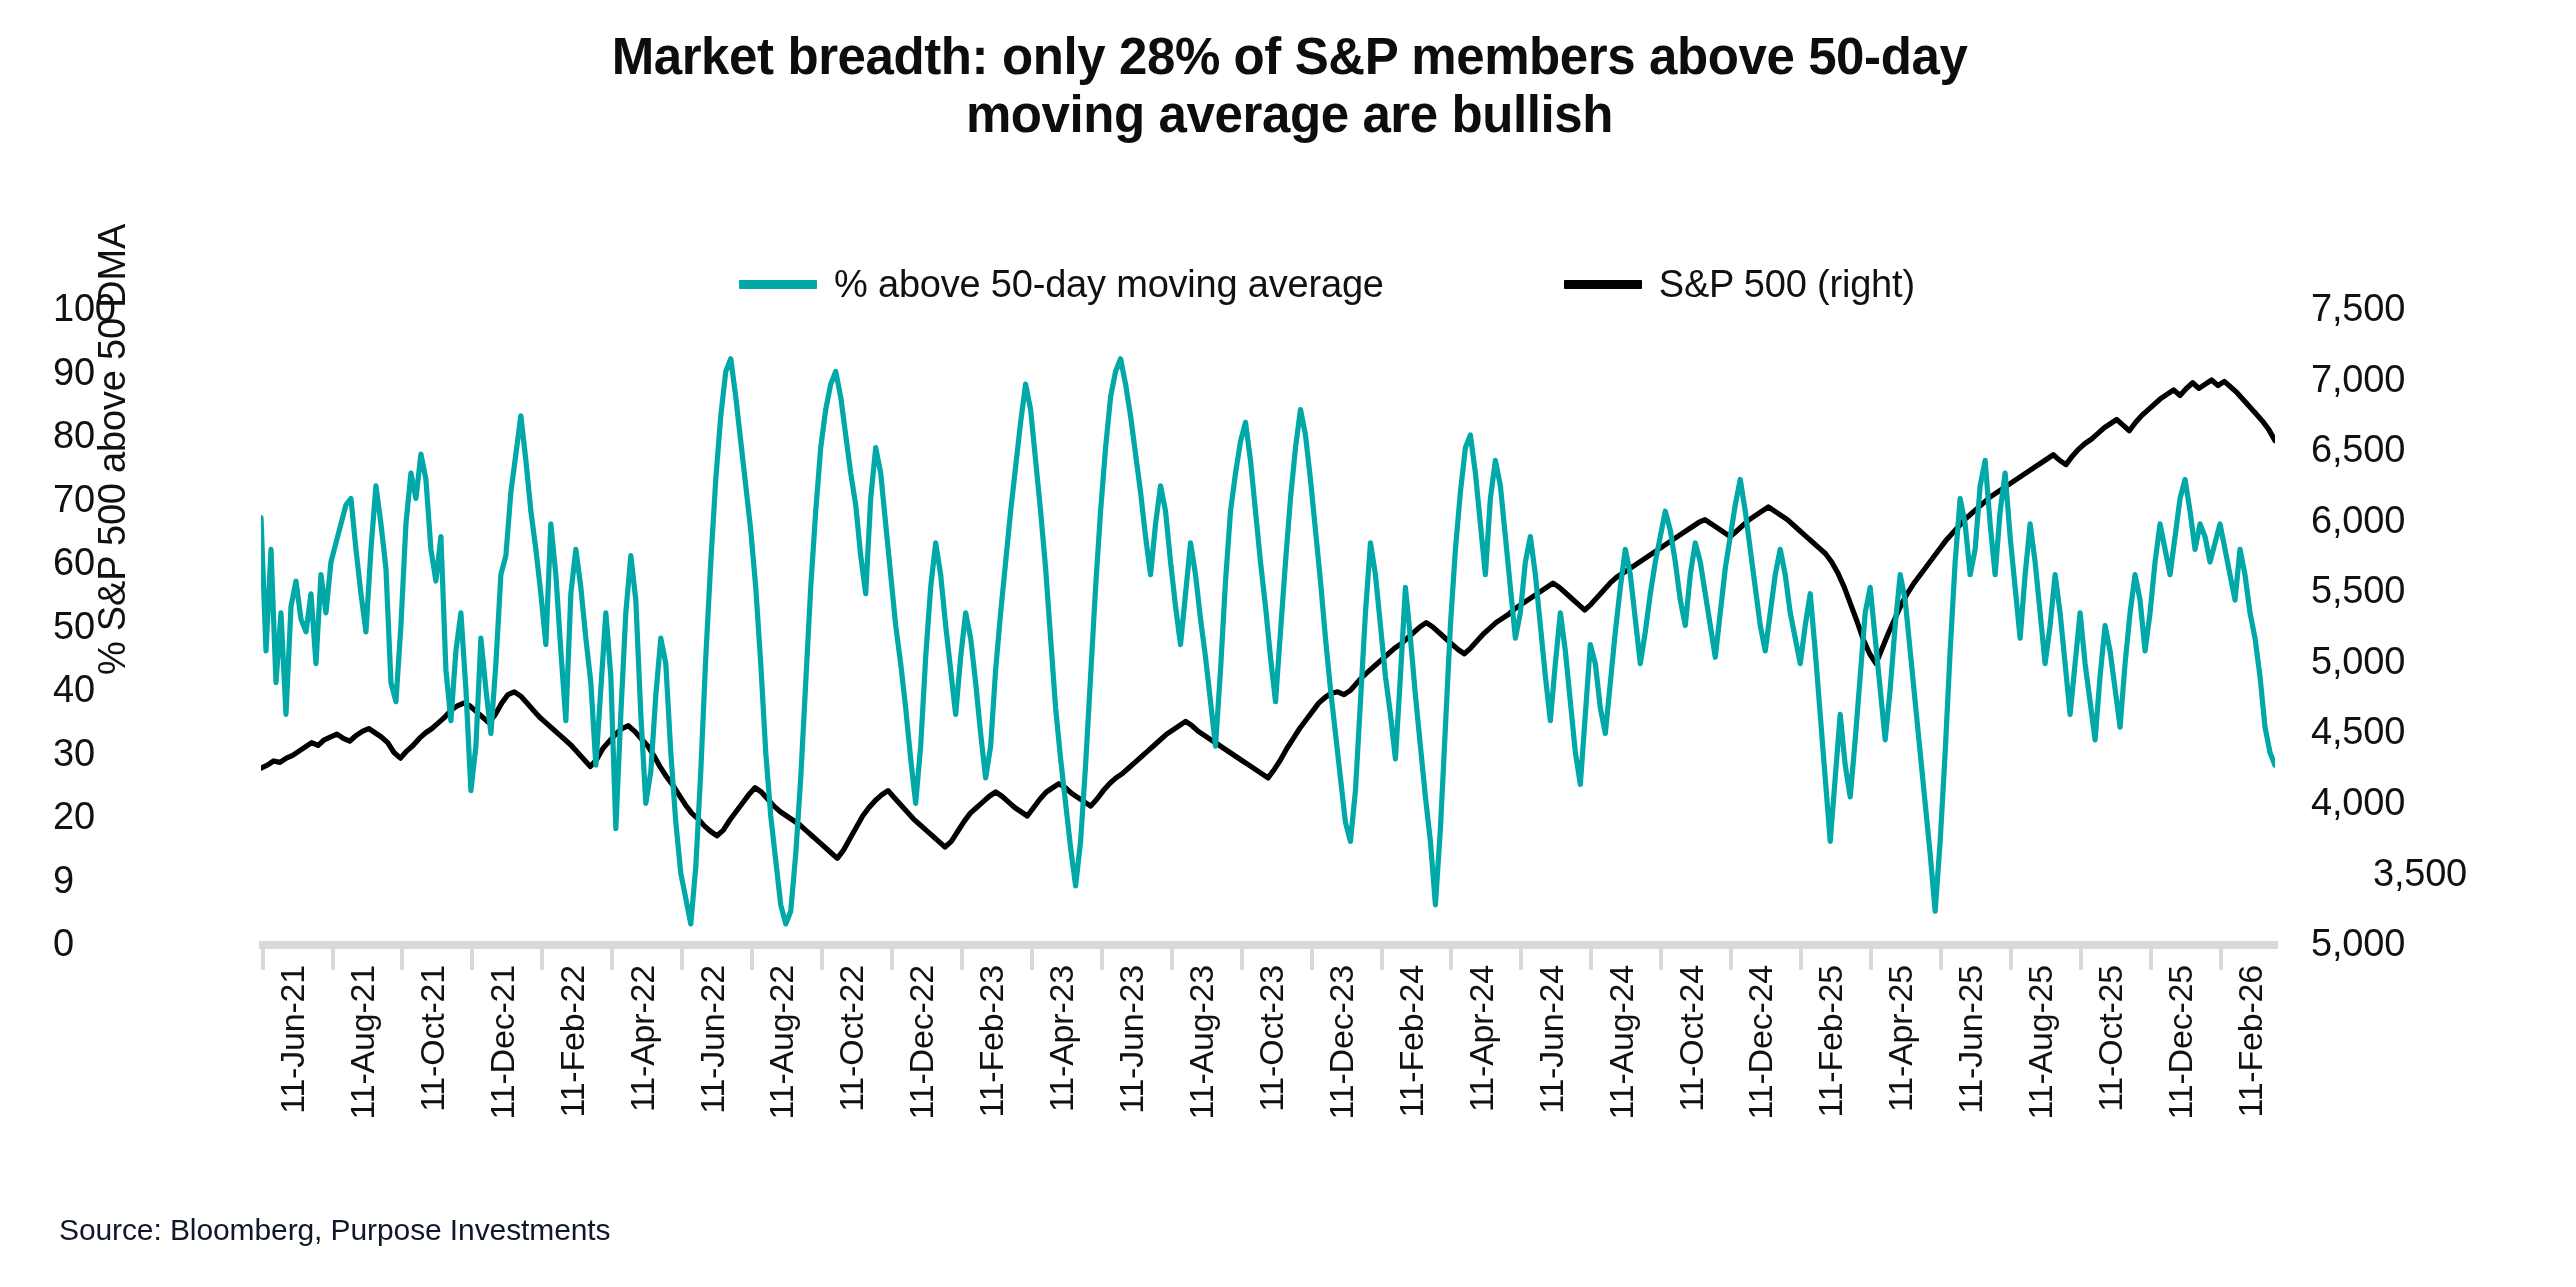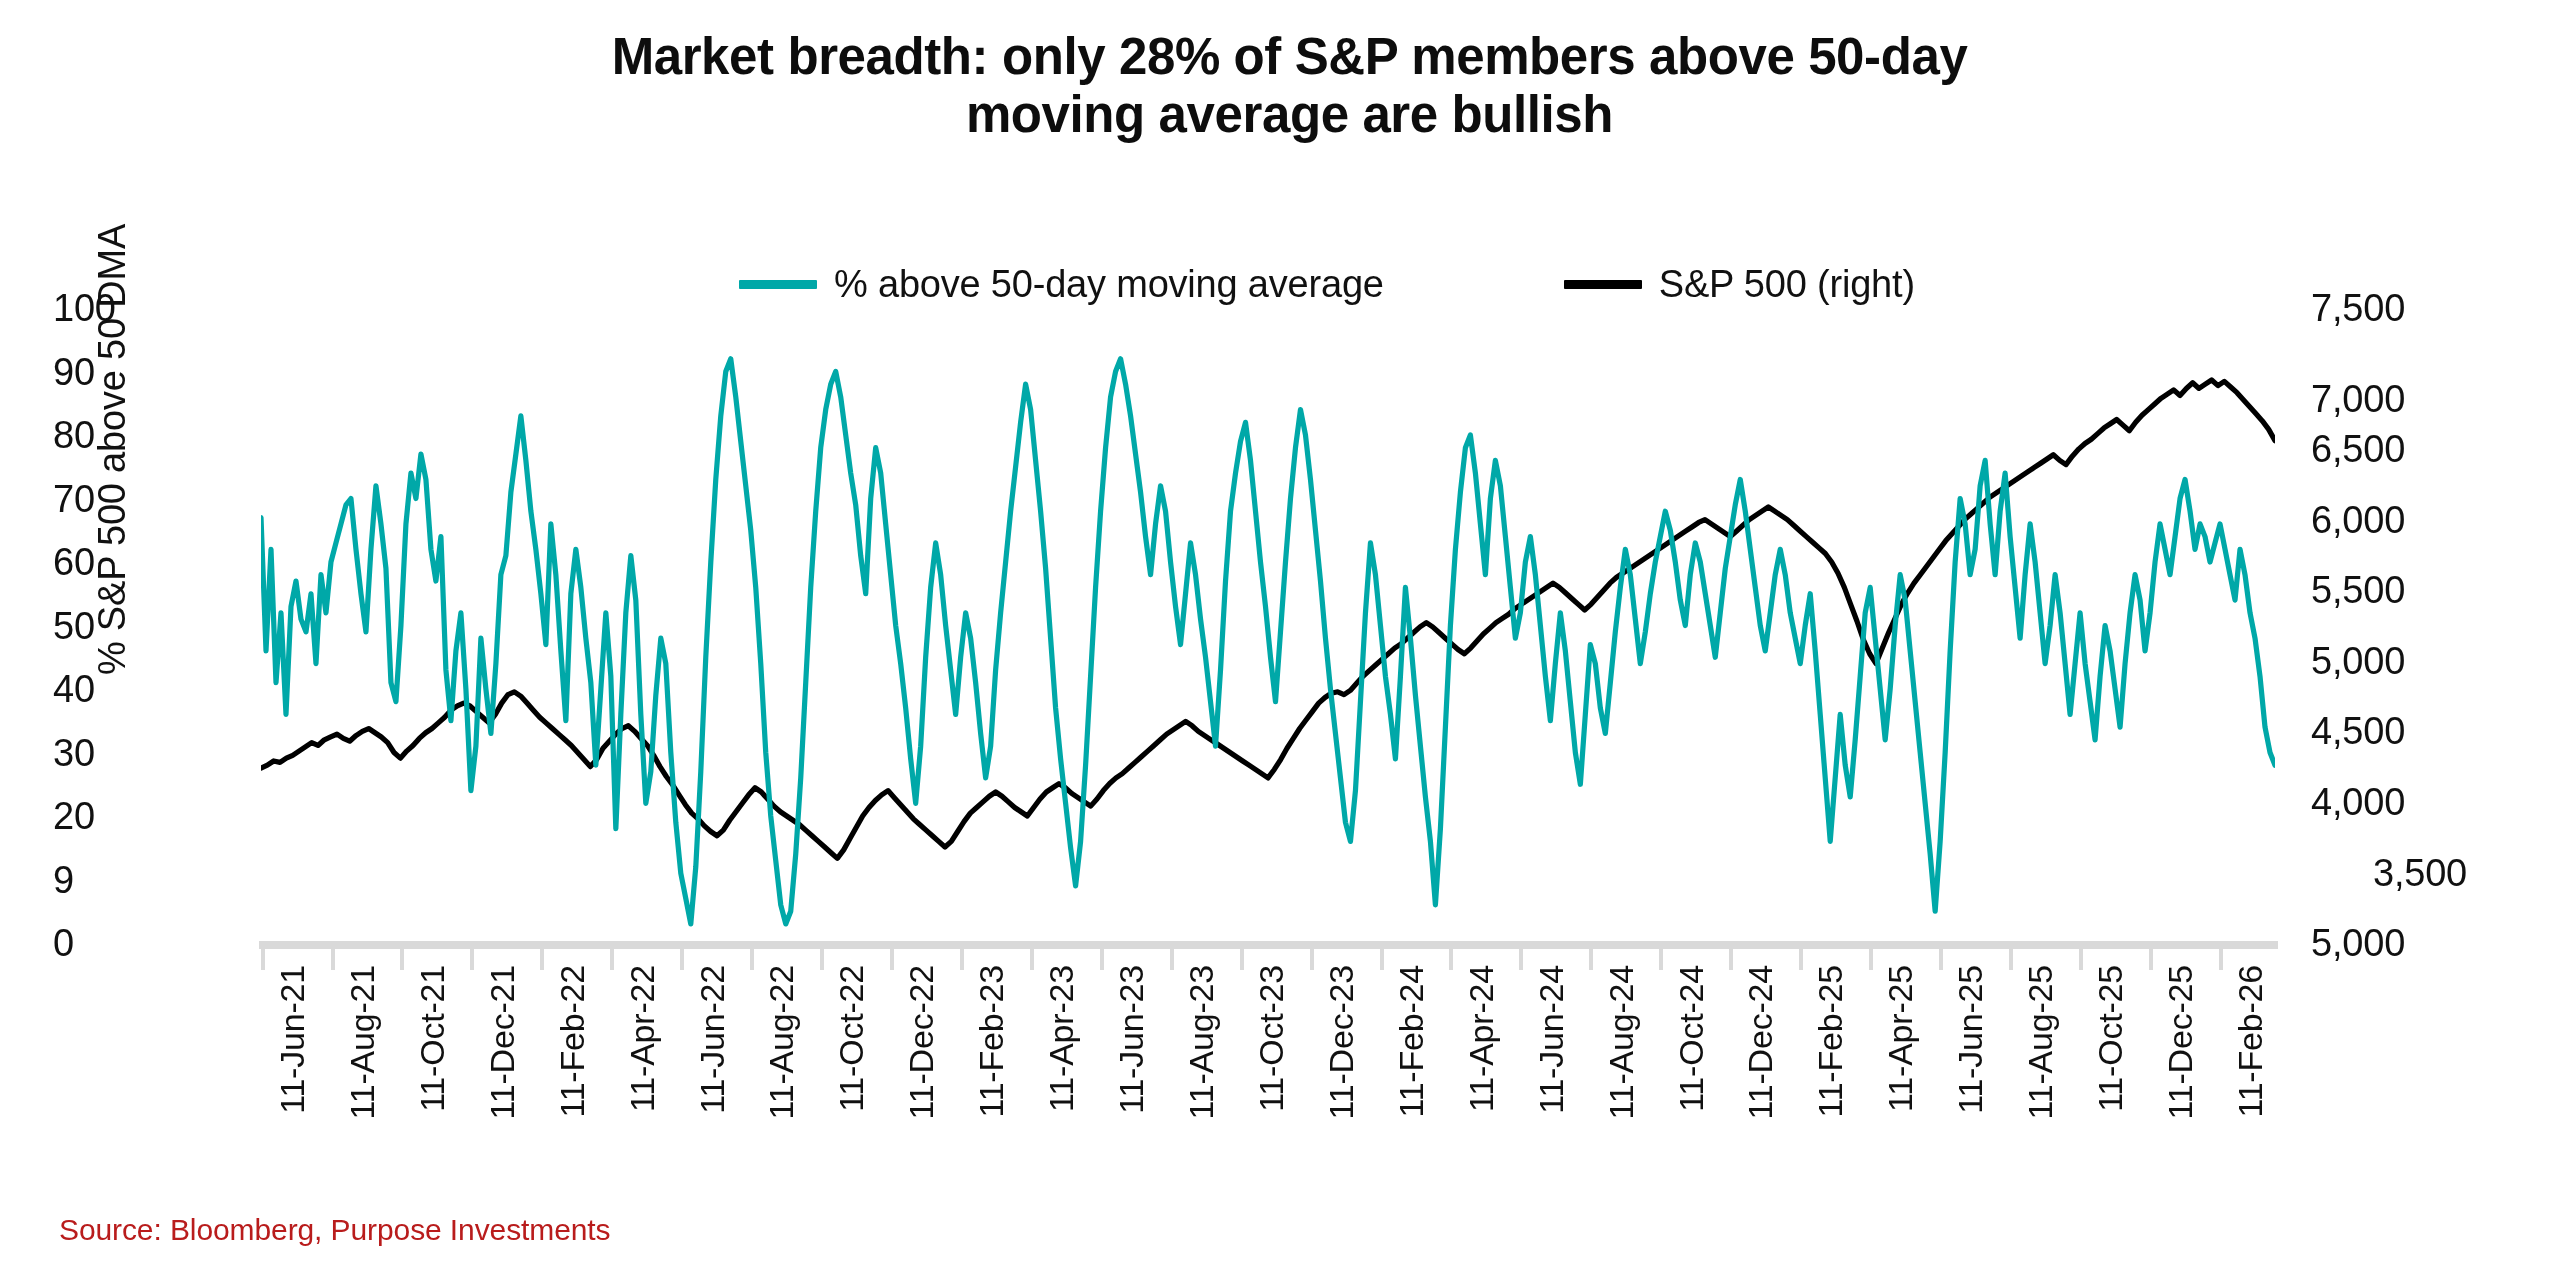--- a/index.html
+++ b/index.html
@@ -112,21 +112,21 @@
     transform-origin: left top;
     transform: rotate(-90deg) translate(-100%, 0);
     white-space: nowrap;
   }
 
   
   #source {
     position: absolute;
     left: 59px; top: 1213px;
     font-size: 30px;
-    color: #b91c1c;
+    color: #0f172a;
     letter-spacing: -0.1px;
   }
 </style>
 </head>
 <body>
 
 <div id="page">
 
   <div id="chart-title">Market breadth: only 28% of S&amp;P members above 50-day
 moving average are bullish</div>
@@ -152,21 +152,21 @@
       <div class="ytick ytick-left" style="top: 543px;">60</div>
       <div class="ytick ytick-left" style="top: 607px;">50</div>
       <div class="ytick ytick-left" style="top: 670px;">40</div>
       <div class="ytick ytick-left" style="top: 734px;">30</div>
       <div class="ytick ytick-left" style="top: 797px;">20</div>
       <div class="ytick ytick-left" style="top: 861px;">9</div>
       <div class="ytick ytick-left" style="top: 924px;">0</div>
     </div>
   <div id="ytick-right-group">
       <div class="ytick ytick-right" style="top: 289px;">7,500</div>
-      <div class="ytick ytick-right" style="top: 360px; margin-top: 20px;">7,000</div>
+      <div class="ytick ytick-right" style="top: 360px;">7,000</div>
       <div class="ytick ytick-right" style="top: 430px;">6,500</div>
       <div class="ytick ytick-right" style="top: 501px;">6,000</div>
       <div class="ytick ytick-right" style="top: 571px;">5,500</div>
       <div class="ytick ytick-right" style="top: 642px;">5,000</div>
       <div class="ytick ytick-right" style="top: 712px;">4,500</div>
       <div class="ytick ytick-right" style="top: 783px;">4,000</div>
       <div class="ytick ytick-right" style="top: 854px; text-align: center;">3,500</div>
       <div class="ytick ytick-right" style="top: 924px;">5,000</div>
     </div>
 

